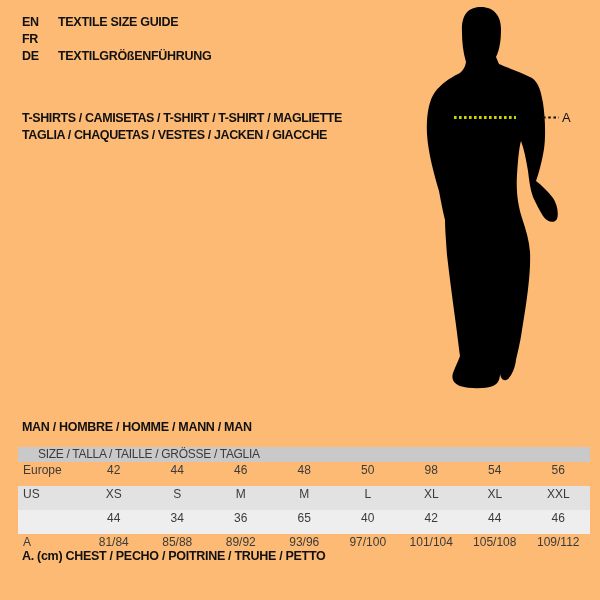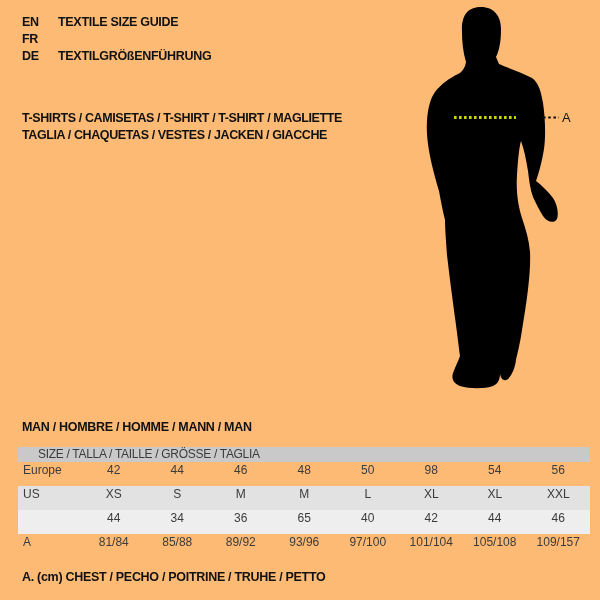--- a/index.html
+++ b/index.html
@@ -21,21 +21,21 @@
   .man-heading { position:absolute; left:22px; top:420px; font-weight:bold; font-size:12.5px; line-height:15px; letter-spacing:-0.3px; }
   
   .size-table { position:absolute; left:18px; top:447px; width:572px; font-size:12px; color:#3b3b3b; }
   .t-header { height:15px; line-height:15px; background:#c9c9c9; padding-left:20px; letter-spacing:-0.3px; }
   .t-row { display:flex; height:24px; line-height:17px; }
   .t-row.bg-1 { background:#e2e2e2; }
   .t-row.bg-2 { background:#eeeeee; }
   .t-label { width:64px; padding-left:5px; box-sizing:border-box; }
   .t-cell { width:63.5px; text-align:center; }
   
-  .footnote { position:absolute; left:22px; top:549px; font-weight:bold; font-size:12.5px; line-height:14px; letter-spacing:-0.3px;margin-top:21px; }
+  .footnote { position:absolute; left:22px; top:549px; font-weight:bold; font-size:12.5px; line-height:14px; letter-spacing:-0.3px; }
 </style>
 </head>
 <body>
 
 <div class="page">
 
   <div class="lang-block">
     <div class="lang-row">
       <span class="lang-code">EN</span>
       <span class="lang-title">TEXTILE SIZE GUIDE</span>
@@ -140,19 +140,19 @@
 
     <div class="t-row bg-3">
       <span class="t-label">A</span>
       <span class="t-cell">81/84</span>
       <span class="t-cell">85/88</span>
       <span class="t-cell">89/92</span>
       <span class="t-cell">93/96</span>
       <span class="t-cell">97/100</span>
       <span class="t-cell">101/104</span>
       <span class="t-cell">105/108</span>
-      <span class="t-cell">109/157</span>
+      <span class="t-cell">109/112</span>
     </div>
   </div>
 
   <div class="footnote">A. (cm) CHEST / PECHO / POITRINE / TRUHE / PETTO</div>
 
 </div>
 
 </body></html>

